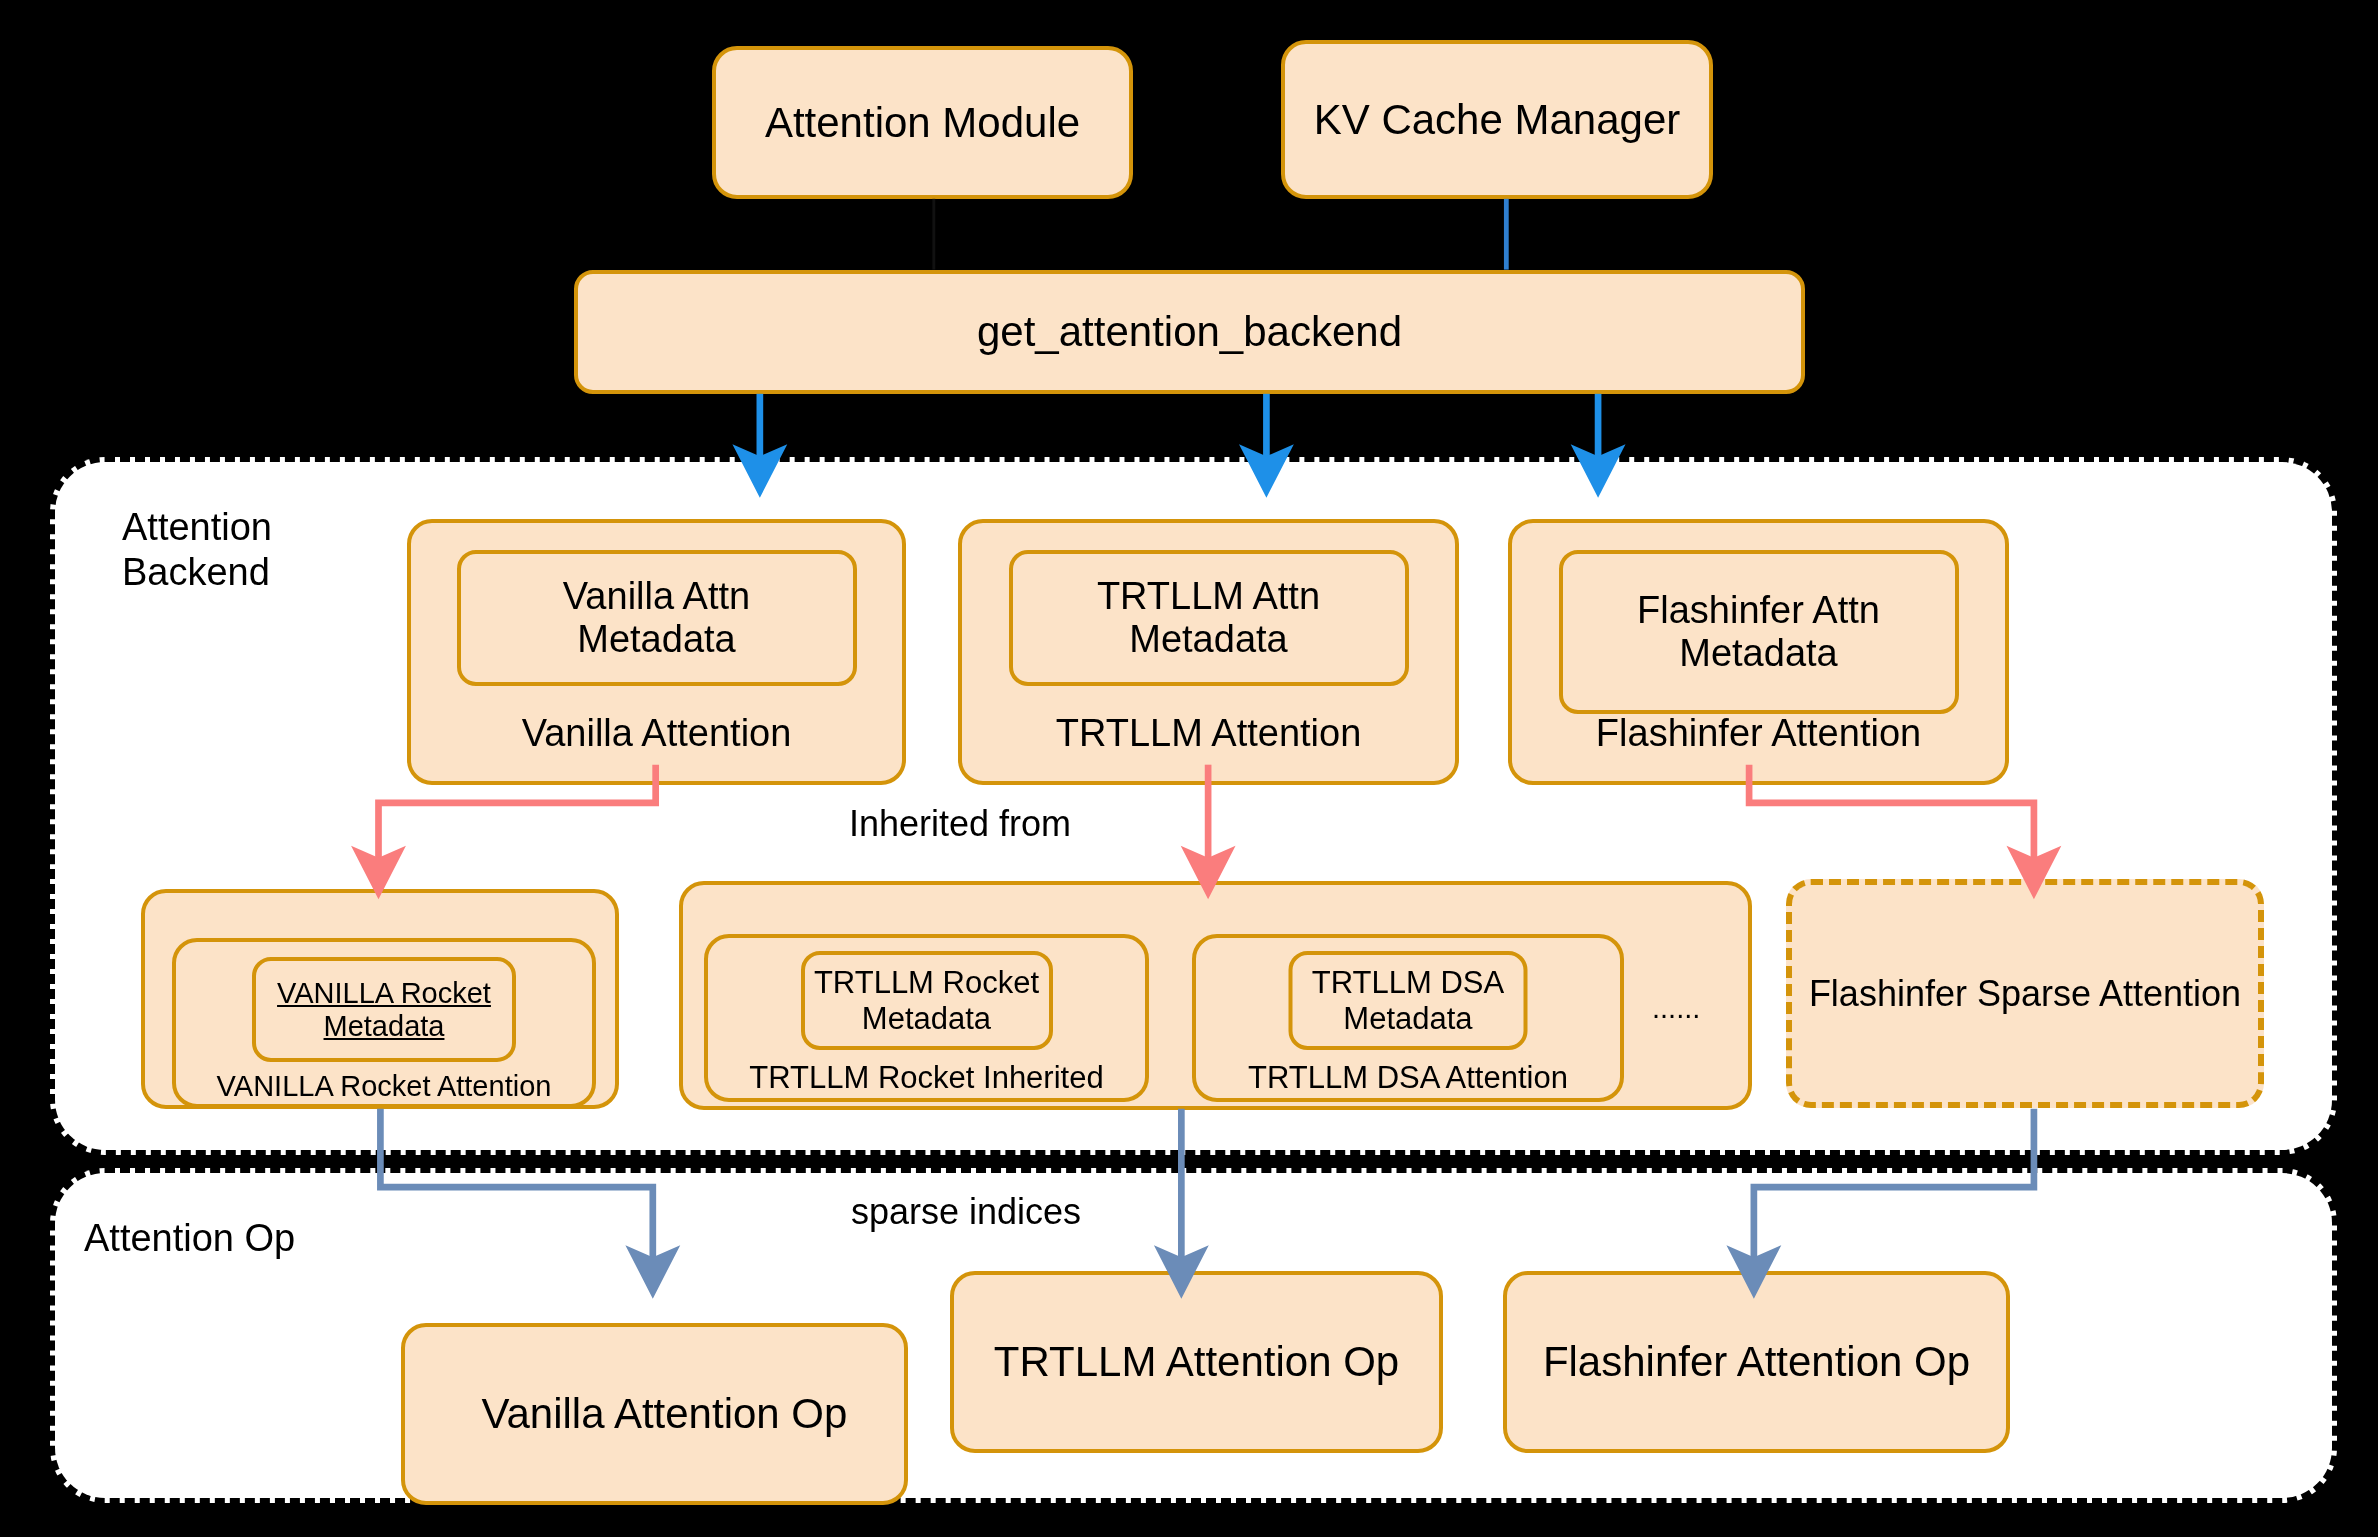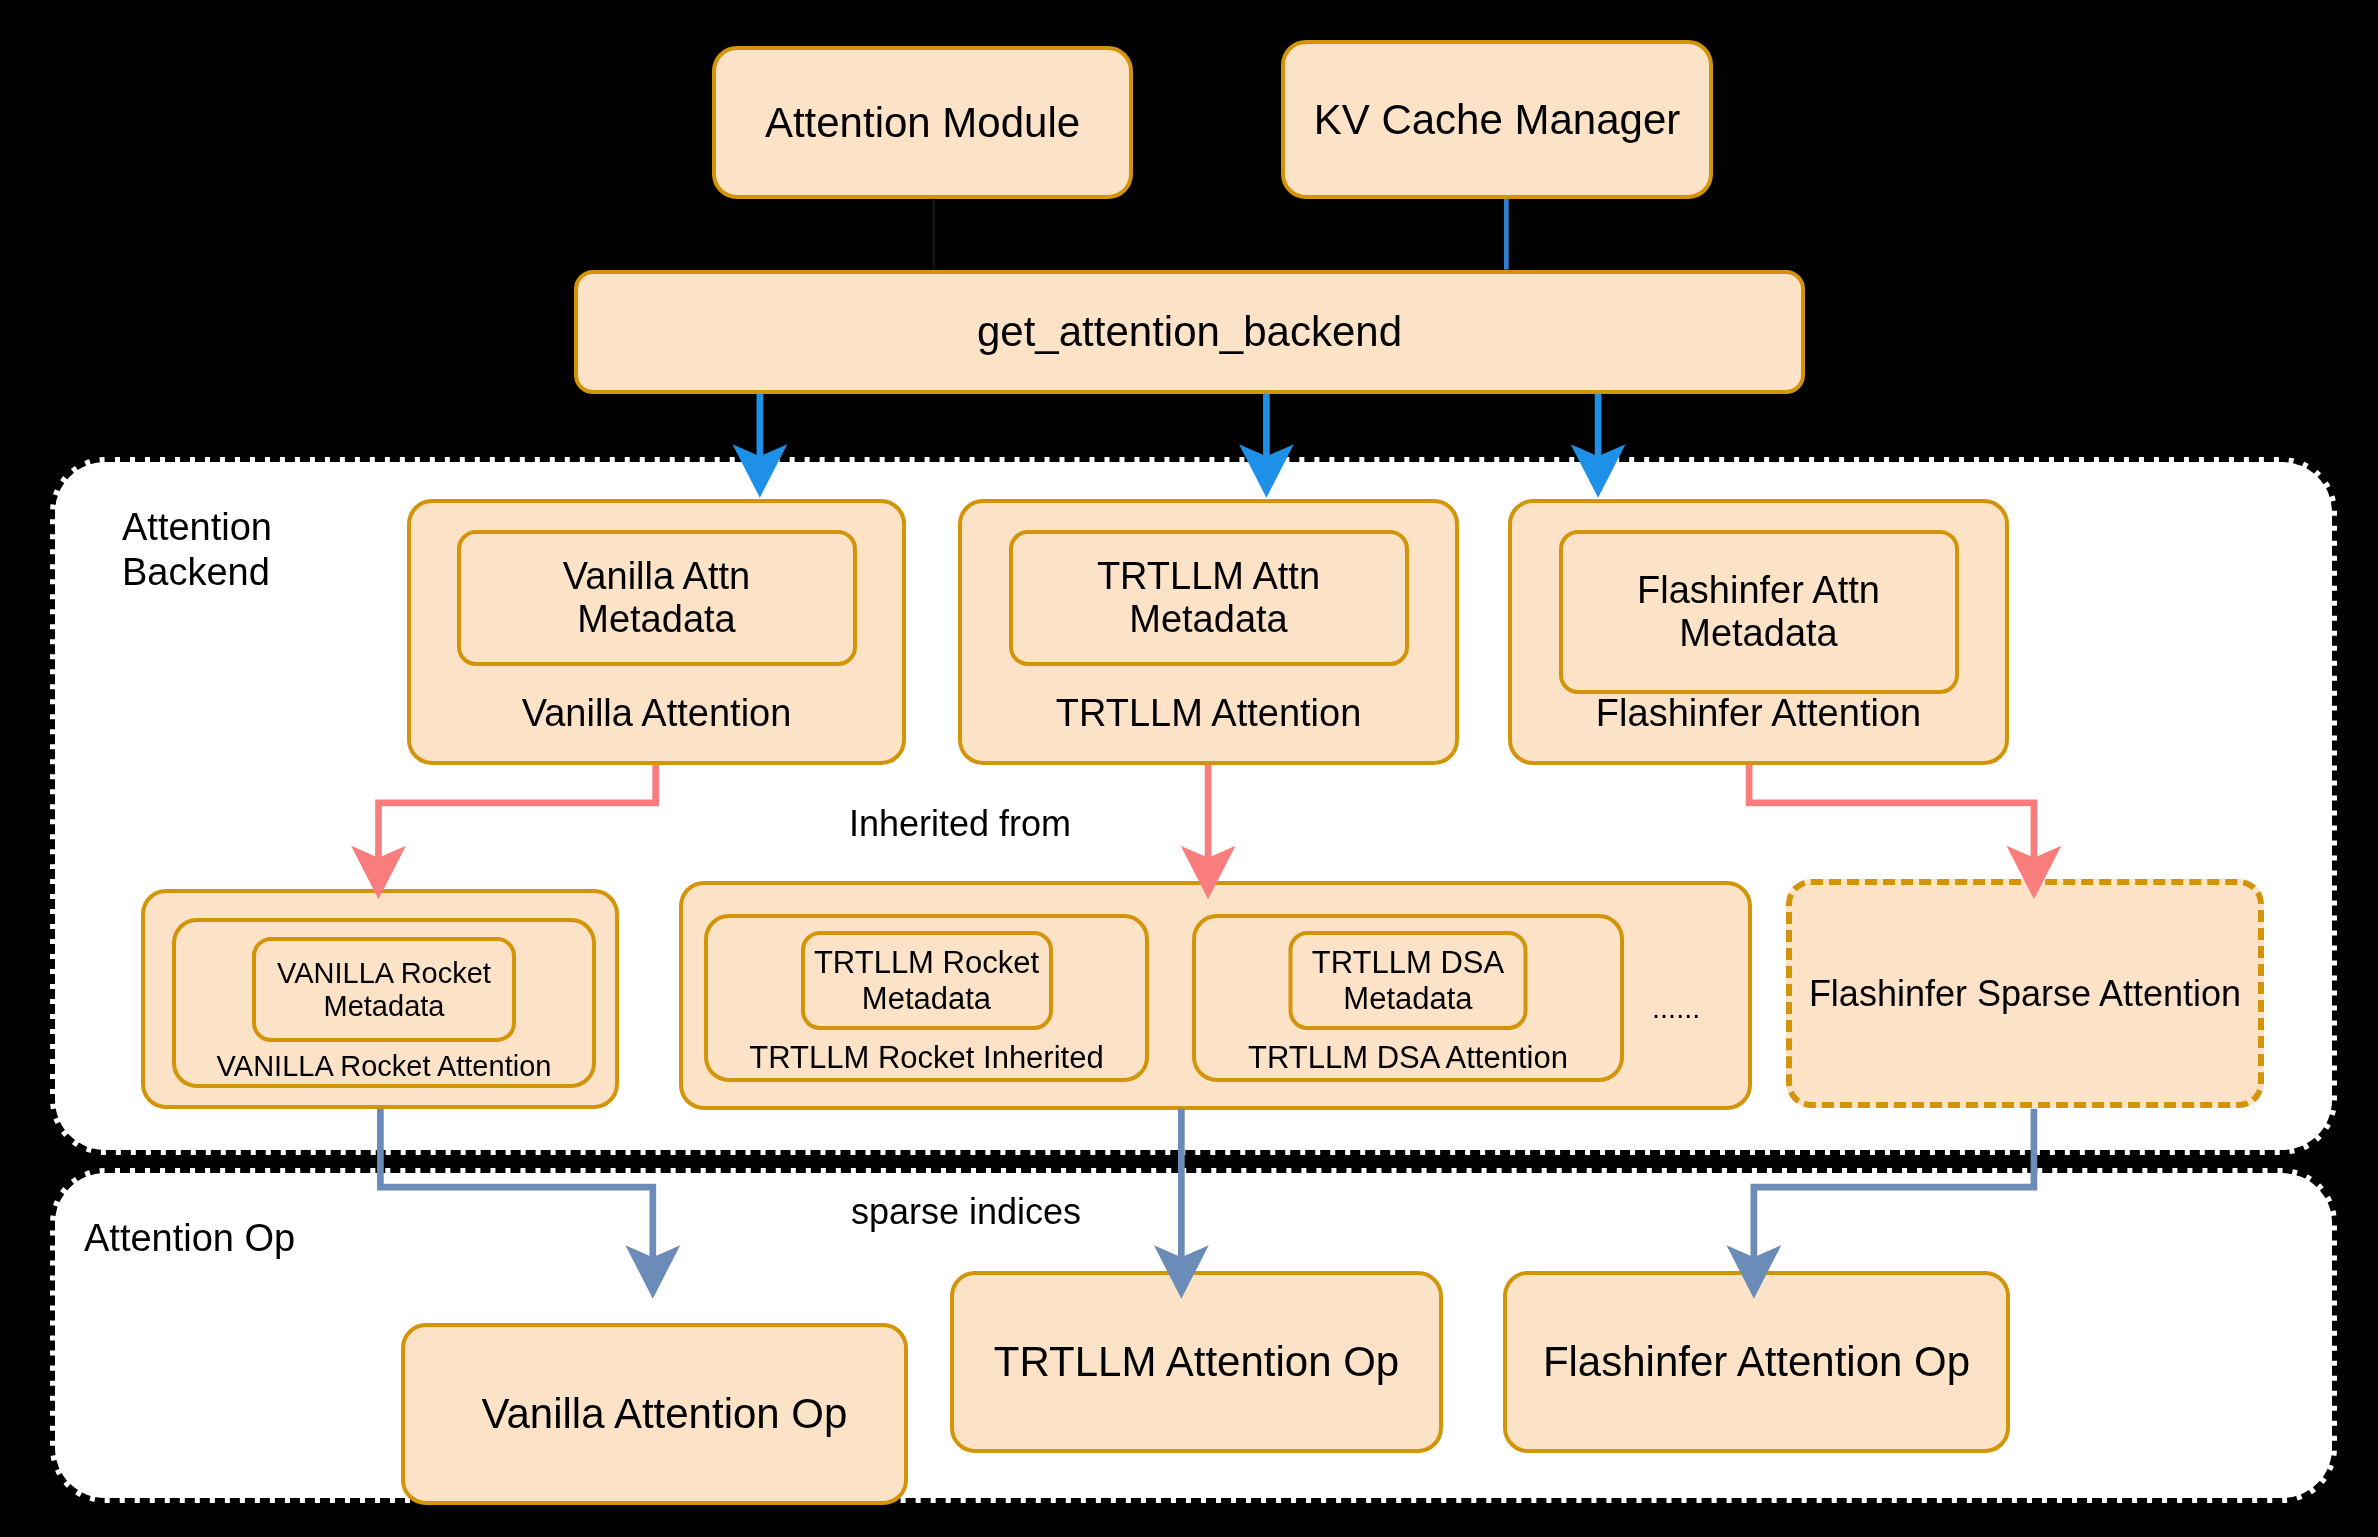--- a/index.html
+++ b/index.html
@@ -60,20 +60,21 @@
     display: block;
     background: #FCE3C8;
   }
   .stack {
     position: absolute;
     background: #FCE3C8;
     border: 4.8px solid #D4940A;
     border-radius: 25px;
     box-sizing: border-box;
     z-index: 3;
+    margin-top: 20px;
   }
   .stack .meta {
     position: absolute;
     left: 50%;
     transform: translateX(-50%);
     background: #FCE3C8;
     border: 4.8px solid #D4940A;
     border-radius: 19px;
     box-sizing: border-box;
     display: flex;
@@ -175,21 +176,21 @@
   <div class="stack" style="left:1508px; top:499px; width:501px; height:266px;">
     <div class="meta t40" style="top:27px; width:400px; height:164px;">Flashinfer Attn
 Metadata</div>
     <div class="caption t40" style="top:189px;">Flashinfer Attention</div>
   </div>
 
   <div class="edge-label" style="left:849px; top:803px;">Inherited from</div>
 
   <div class="node plain-group" style="left:141px; top:889px; width:478px; height:220px;">
     <div class="stack" style="left:27px; top:25px; width:424px; height:170px;">
-      <div class="meta t30" style="top:15.3px; width:264px; height:105px;">VANILLA Rocket
+      <div class="meta t30" style="top:15.3px; width:264px; height:105px;text-decoration:underline;">VANILLA Rocket
 Metadata</div>
       <div class="caption t30" style="top:128px;">VANILLA Rocket Attention</div>
     </div>
   </div>
 
   <div class="node plain-group" style="left:679px; top:881px; width:1073px; height:229px;">
     <div class="stack" style="left:21px; top:29px; width:445px; height:168px;">
       <div class="meta t26" style="top:13.4px; width:252px; height:99px;">TRTLLM Rocket
 Metadata</div>
       <div class="caption t26" style="top:122px;">TRTLLM Rocket Inherited</div>

